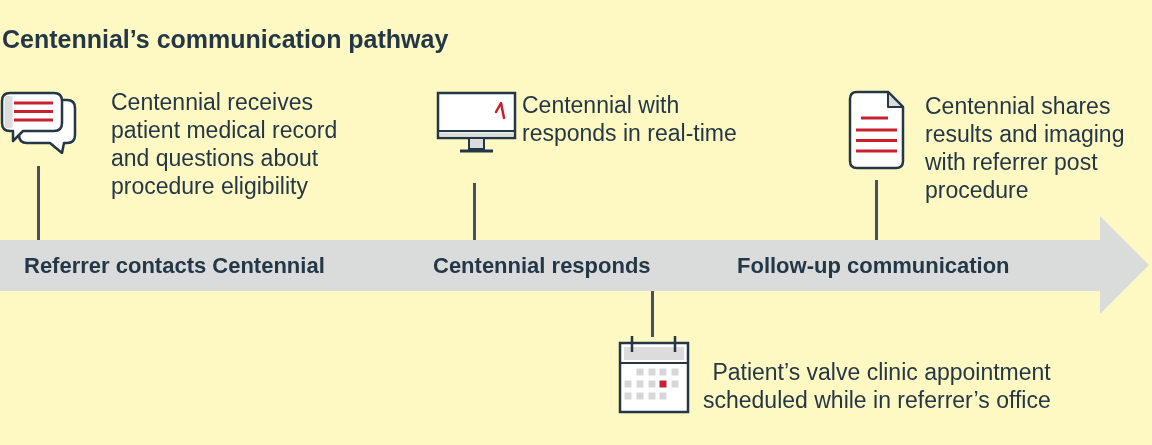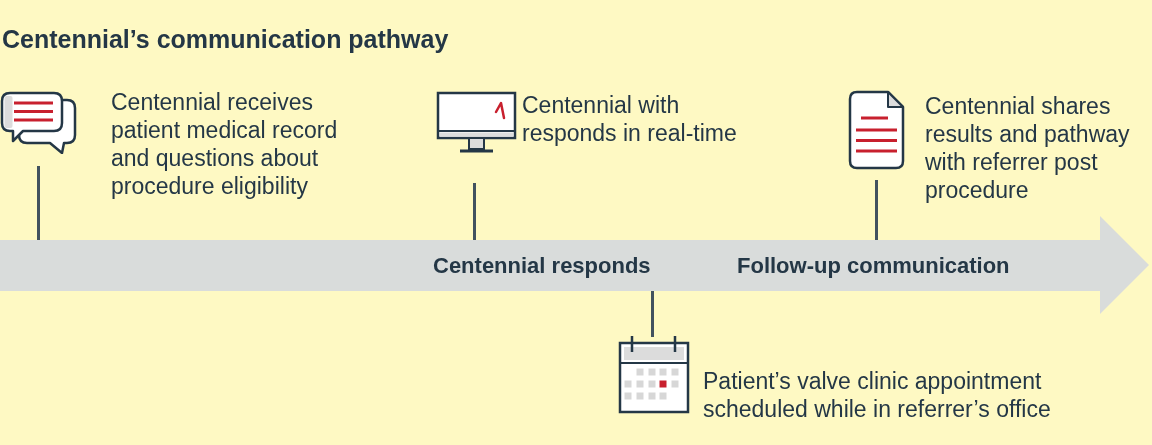--- a/index.html
+++ b/index.html
@@ -18,21 +18,21 @@
   }
   .caption{
     position:absolute;
     font-size:23px;line-height:28px;
     color:#243746;
     white-space:pre-line;
   }
   .cap1{left:95px;top:88px;margin-left:16px;}
   .cap2{left:522px;top:91px;}
   .cap3{left:925px;top:92px;}
-  .cap4{left:703px;top:367px;}
+  .cap4{left:703px;top:358px;text-align:right;}
   .connector{
     position:absolute;width:3px;background:#42525f;
   }
   .conn1{left:37px;top:166px;height:74px;}
   .conn2{left:473px;top:183px;height:57px;}
   .conn3{left:875px;top:180px;height:60px;}
   .conn4{left:651px;top:291px;height:46px;}
   .band{
     position:absolute;left:0;top:240px;width:1100px;height:51px;
     background:#d9dcdb;
@@ -81,33 +81,34 @@
   </svg>
   <div class="caption cap2">Centennial with
 responds in real-time</div>
 
   <svg class="icon icon-doc" width="58" height="80" viewBox="0 0 58 80">
     <path d="M 40,2 H 9 Q 2,2 2,9 V 71 Q 2,78 9,78 H 48 Q 55,78 55,71 V 17 Z" fill="#ffffff" stroke="#243746" stroke-width="2.5" stroke-linejoin="round"></path>
     <path d="M 40,2 L 55,17 H 40 Z" fill="#dcdcdc" stroke="#243746" stroke-width="2" stroke-linejoin="round"></path>
     <path d="M 13,28 H 40 M 8,40 H 49 M 8,50.5 H 49 M 8,61 H 49" stroke="#C8202E" stroke-width="3" fill="none"></path>
   </svg>
   <div class="caption cap3">Centennial shares
-results and pathway
+results and imaging
 with referrer post
 procedure</div>
 
   <div class="connector conn1"></div>
   <div class="connector conn2"></div>
   <div class="connector conn3"></div>
   <div class="connector conn4"></div>
 
   <div class="band"></div>
   <svg class="arrowhead" width="50" height="98" viewBox="0 0 50 98">
     <polygon points="0,0 49,49 0,98" fill="#d9dcdb"></polygon>
   </svg>
+  <div class="band-label bl1">Referrer contacts Centennial</div>
   <div class="band-label bl3">Follow-up communication</div>
   <div class="band-label bl2">Centennial responds</div>
 
   <svg class="icon icon-cal" width="78" height="84" viewBox="0 0 78 84">
     <rect x="5" y="11" width="68" height="69" fill="#ffffff" stroke="#243746" stroke-width="2.5"></rect>
     <rect x="9" y="15" width="60" height="13" fill="#dcdcdc"></rect>
     <path d="M 5,31 H 73" stroke="#243746" stroke-width="2"></path>
     <path d="M 17,4 V 20 M 60,4 V 20" stroke="#243746" stroke-width="2.5"></path>
     <g fill="#d7d7d7">
       <rect x="21.5" y="36.5" width="7" height="7"></rect>

